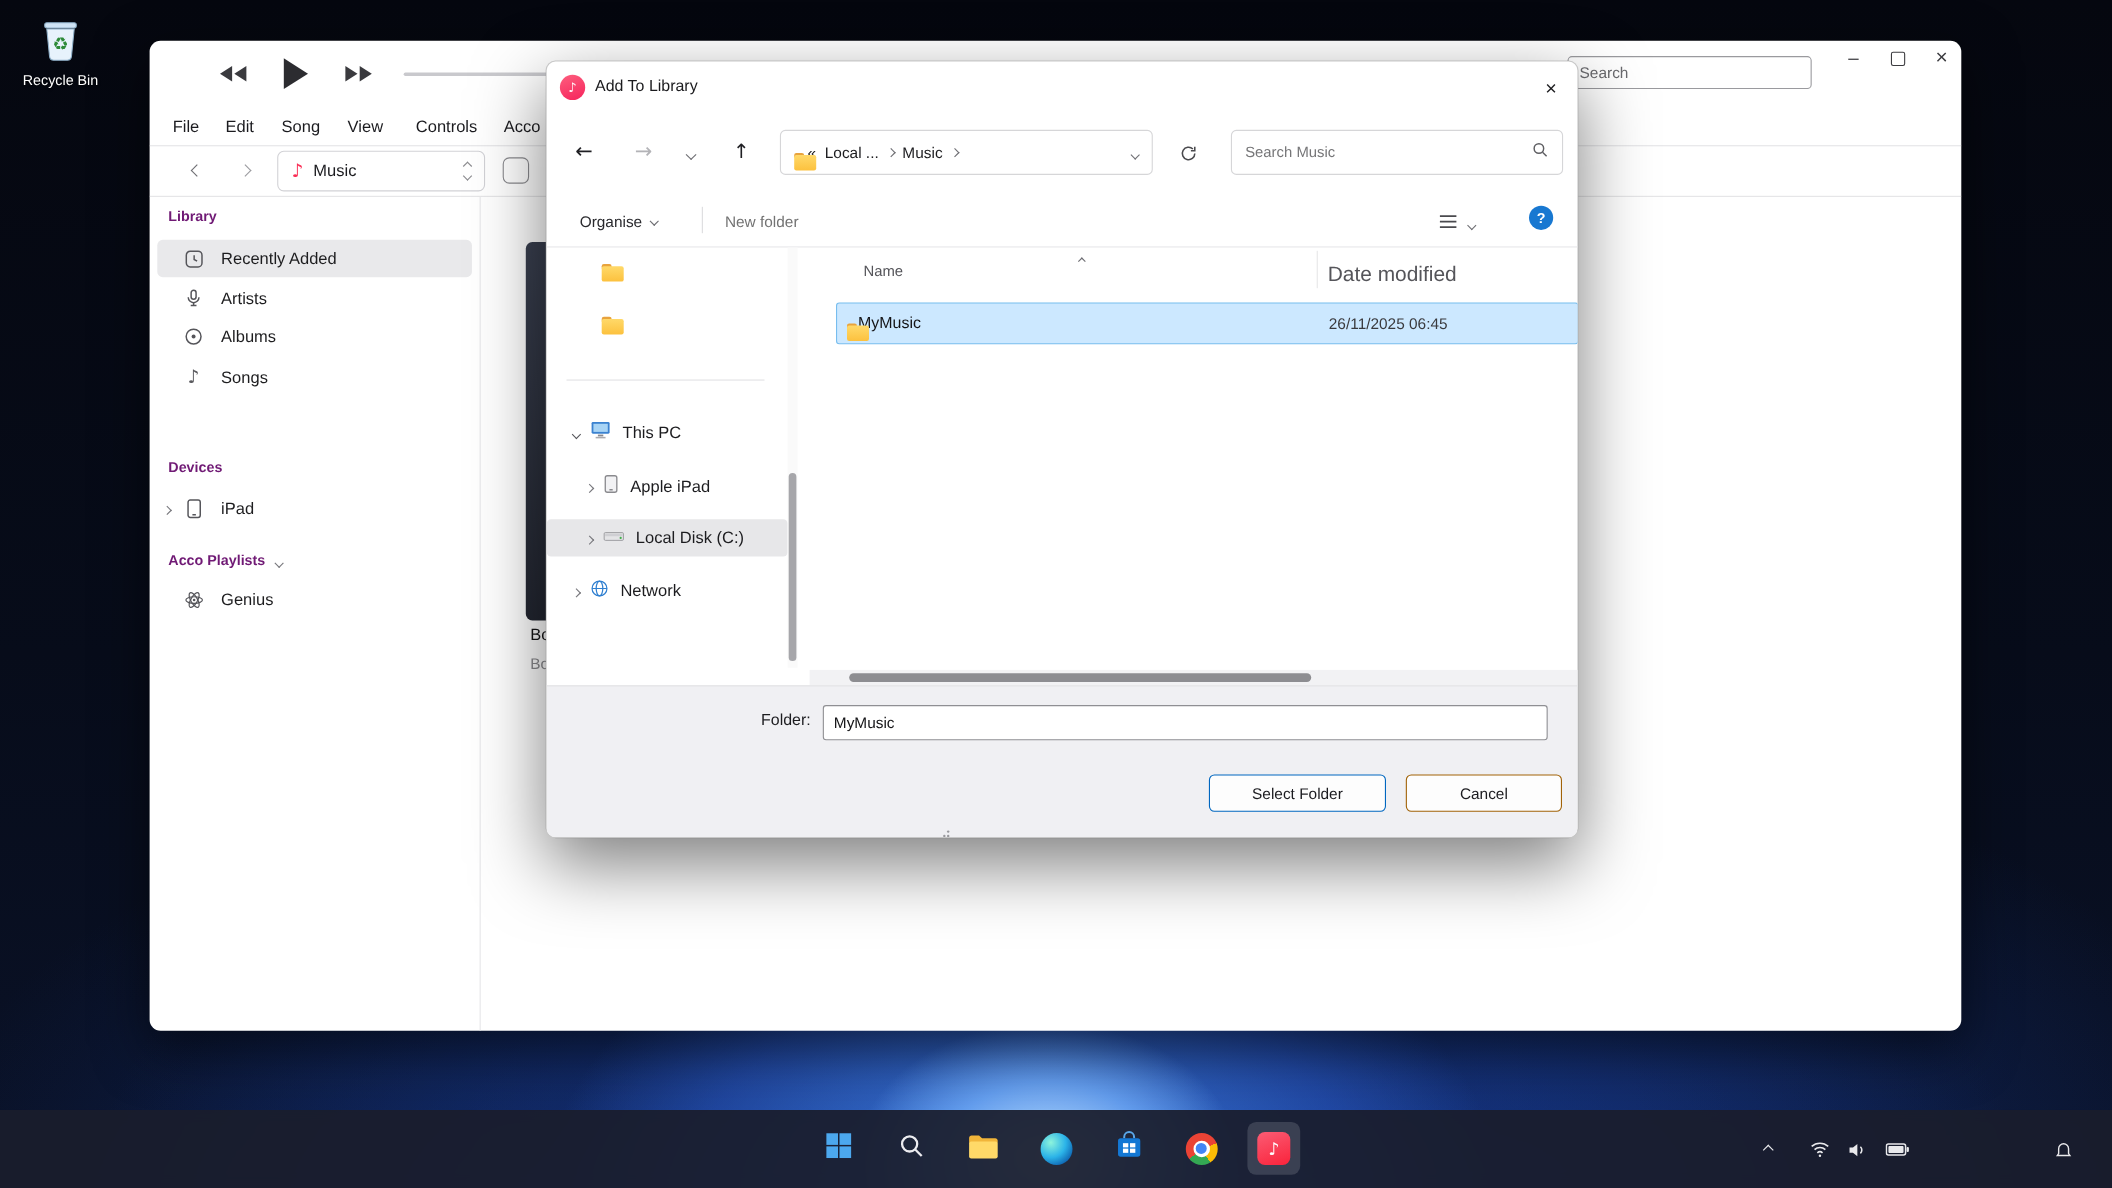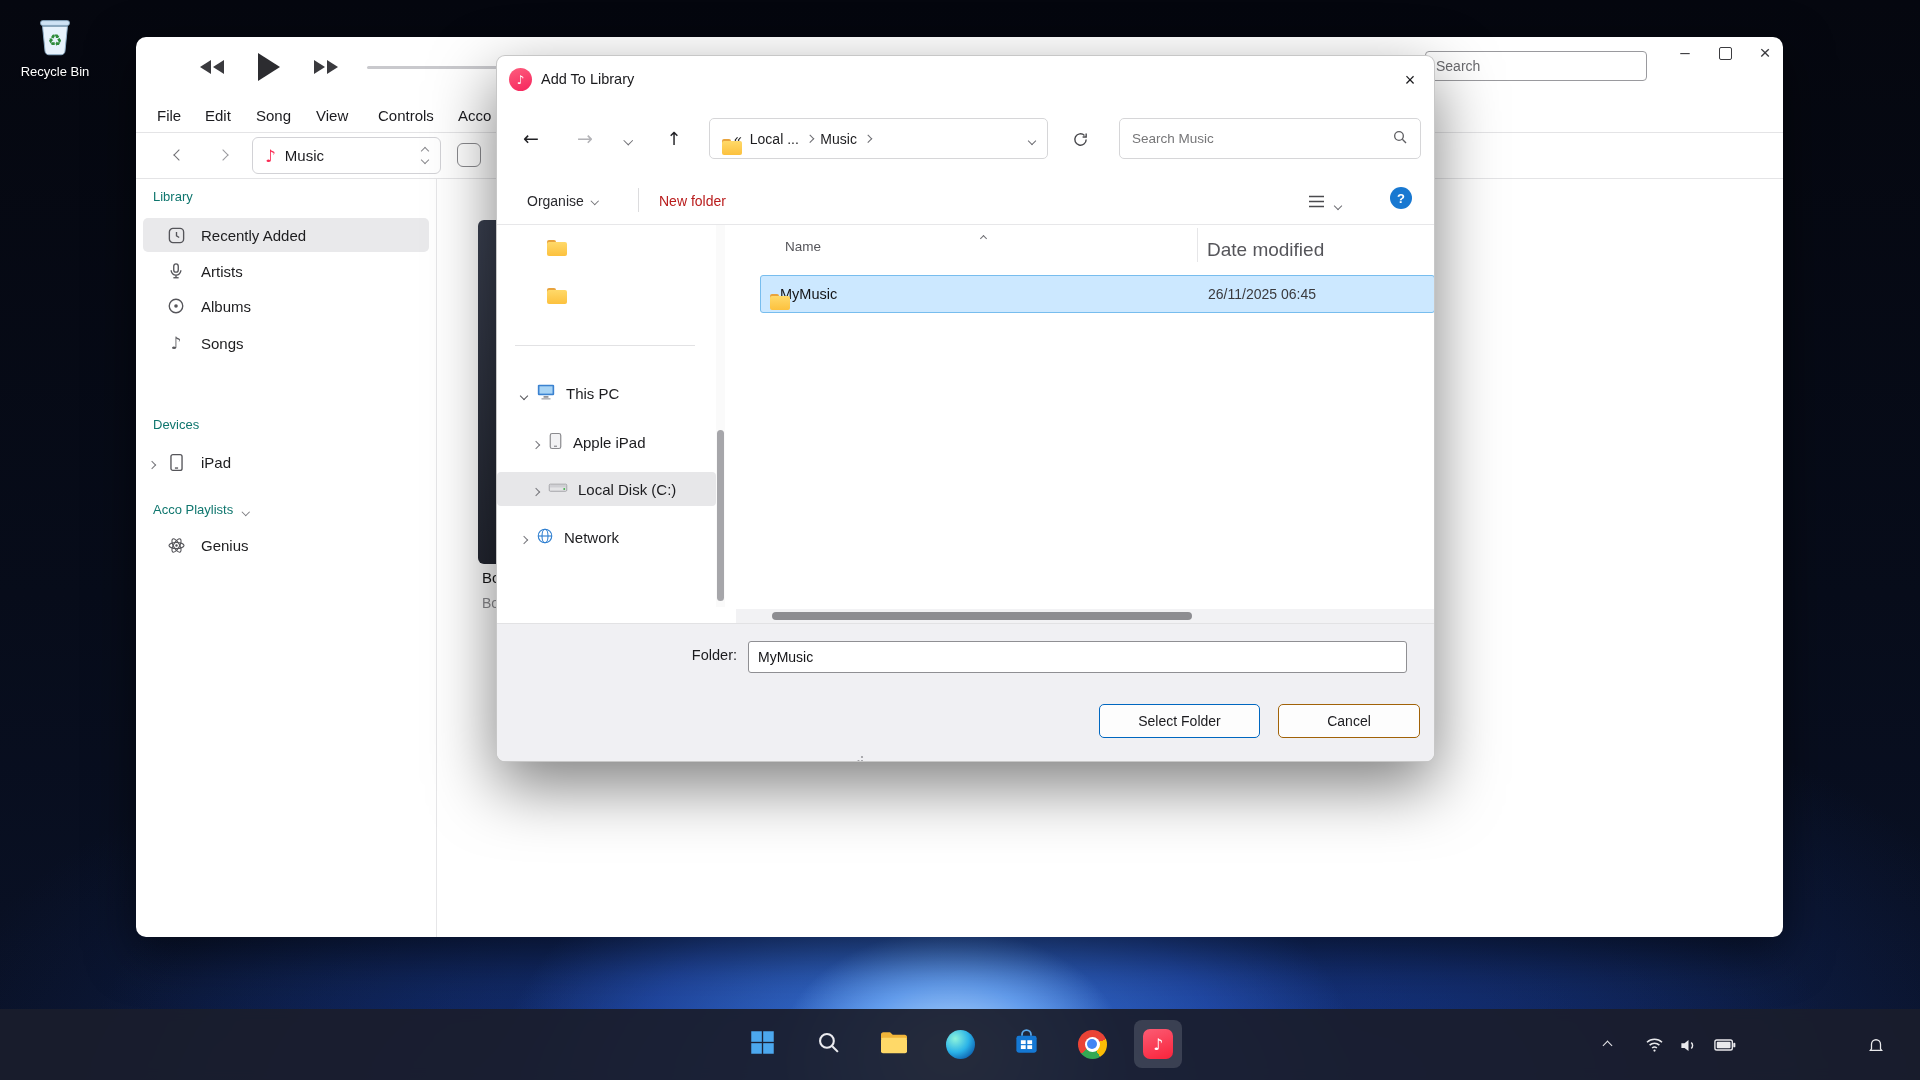--- a/index.html
+++ b/index.html
@@ -18,21 +18,21 @@
   .chv.d{transform:rotate(45deg)} .chv.r{transform:rotate(-45deg)} .chv.u{transform:rotate(-135deg)} .chv.l{transform:rotate(135deg)}
   .glyph{font-family:"DejaVu Sans",sans-serif}
   
   .recycle{position:absolute;left:18px;top:12px;width:74px;text-align:center;cursor:default}
   .rb-label{margin-top:2px;font-size:13px;color:#fff;text-shadow:0 1px 2px rgba(0,0,0,.9)}
   
   .mwin{position:absolute;left:136px;top:37px;width:1647px;height:900px;background:#fff;border-radius:10px;box-shadow:0 16px 48px rgba(0,0,0,.55);overflow:hidden}
   .mw-sep{position:absolute;left:0;width:1647px;height:1px;background:#e4e4e6}
   .menu-item{position:absolute;top:66px;height:26px;line-height:26px;font-size:15px;color:#1b1b1f;padding:0 5px;border-radius:4px}
   .pb{position:absolute;display:flex;align-items:center;justify-content:center;border-radius:6px}
-  .sb-head{position:absolute;left:17px;font-size:13px;font-weight:400;color:#0f766e}
+  .sb-head{position:absolute;left:17px;font-size:13px;font-weight:700;color:#701a75}
   .sb-row{position:absolute;left:7px;width:286px;height:34px;border-radius:5px;display:flex;align-items:center;font-size:15px;color:#1d1d1f}
   .sb-row .ic{width:22px;margin:0 14px 0 22px;display:flex;justify-content:center;color:#5a5a5e}
   .mw-search{position:absolute;left:1289px;top:14px;width:222px;height:30px;border:1px solid #9a9a9e;border-radius:4px;background:#fff;font-size:14px;color:#c2410c;padding:0 10px;box-sizing:border-box;outline:none}
   .mw-search::placeholder{color:#6a6a6e}
   .winctl{position:absolute;top:3px;width:32px;height:26px;display:flex;align-items:center;justify-content:center;color:#3c3c40;font-size:17px}
   
   .dlg{position:absolute;left:496px;top:55px;width:939px;height:707px;background:#fff;border-radius:9px;box-shadow:0 24px 64px rgba(0,0,0,.5);overflow:hidden;border:1px solid rgba(0,0,0,.22);box-sizing:border-box}
   .d-ico{display:flex;align-items:center;justify-content:center;color:#4a4a4e}
   .addrbox{position:absolute;left:212px;top:62px;width:339px;height:41px;border:1px solid #d6d6d8;border-radius:5px;display:flex;align-items:center;font-size:14px;color:#1c1c1f;box-sizing:border-box}
   .searchbox{position:absolute;left:622px;top:62px;width:302px;height:41px;border:1px solid #d6d6d8;border-radius:5px;display:flex;align-items:center;box-sizing:border-box}
@@ -233,21 +233,21 @@
             <line x1="15.5" y1="15.5" x2="21" y2="21"></line>
           </svg>
       </span>
     </div>
 
     <div class="abs" style="left:30px;top:131px;height:28px;display:flex;align-items:center;gap:8px;font-size:14px;color:#2a2a2e">
       <span>Organise</span>
       <i class="chv d" style="width:4.5px;height:4.5px;color:#6e6e73"></i>
     </div>
     <div class="abs" style="left:141px;top:132px;width:1px;height:24px;background:#dcdcde"></div>
-    <div class="abs" style="left:162px;top:131px;height:28px;display:flex;align-items:center;font-size:14px;color:#b91c1c">
+    <div class="abs" style="left:162px;top:131px;height:28px;display:flex;align-items:center;font-size:14px;color:#737373">
       <span>New folder</span>
     </div>
     <div class="abs" style="left:806px;top:133px;width:26px;height:24px;display:flex;align-items:center;justify-content:center">
       <svg width="17" height="15" viewBox="0 0 20 18" stroke="#4a4a4e" stroke-width="1.8">
           <line x1="1" y1="3" x2="19" y2="3"></line>
           <line x1="1" y1="9" x2="19" y2="9"></line>
           <line x1="1" y1="15" x2="19" y2="15"></line>
         </svg>
     </div>
     <div class="abs" style="left:838px;top:139px;color:#6e6e73"><i class="chv d" style="width:5px;height:5px"></i></div>

